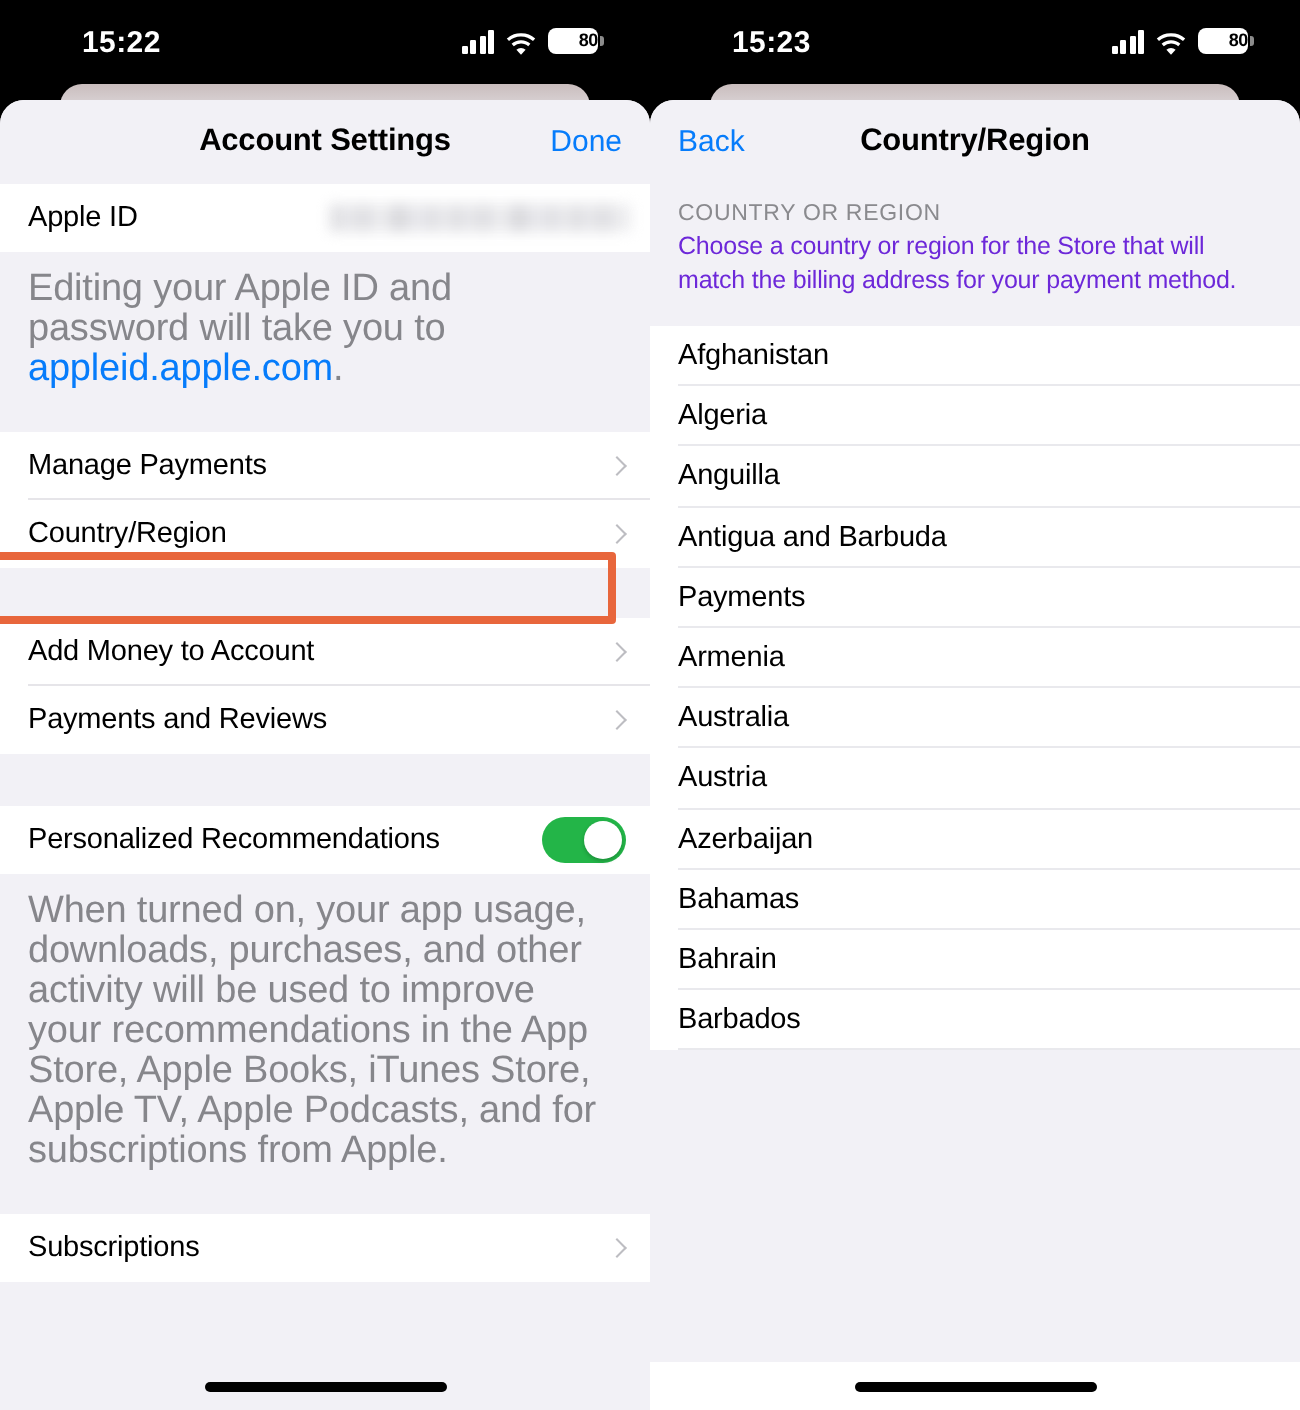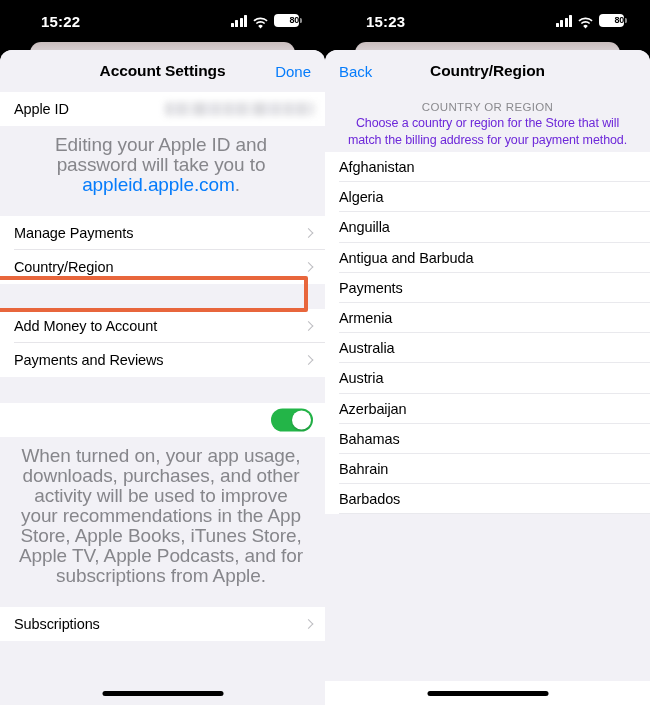--- a/index.html
+++ b/index.html
@@ -57,21 +57,20 @@
   .sheet-back {
     position: absolute; left: 30px; right: 30px; top: 42px; height: 28px;
     background: linear-gradient(180deg,#c9bdbd 0%, #ddd7da 45%, #efeef1 100%);
     border-radius: 11px 11px 0 0;
   }
   .sheet {
     position: absolute; left: 0; right: 0; top: 50px; bottom: 0;
     background: #f2f1f6;
     border-radius: 12px 12px 0 0;
     overflow: hidden;
-    text-align: center;
   }
 
   
   .navbar {
     position: relative; height: 42px;
     background: #f2f1f6;
     display: flex; align-items: center; justify-content: center;
   }
   .nav-title {
     font-size: 15.5px; font-weight: bold; color: #000; letter-spacing: -.1px;
@@ -148,21 +147,21 @@
     width: 312px; height: 36px;
     border: 4px solid #e8663c;
     border-radius: 2px;
     pointer-events: none;
     z-index: 6;
   }
 
   
   .sec-head {
     background: #f2f1f6;
-    padding: 9px 14px 3px 14px;
+    padding: 9px 14px 14px 14px;
   }
   .sec-head .cap {
     font-size: 11.5px; color: #8a8a8e; letter-spacing: .35px;
   }
   .sec-head .sub {
     margin-top: 2px;
     font-size: 12.5px; line-height: 17px; color: #6d28d9; letter-spacing: -.1px;
   }
   .c-row {
     position: relative; height: 30.2px;
@@ -260,20 +259,21 @@
         <div class="row">
           <span class="row-label">Payments and Reviews</span>
           <span class="chev"></span>
         </div>
       </div>
 
       <div class="gap tall"></div>
 
       <div class="group">
         <div class="row">
+          <span class="row-label">Personalized Recommendations</span>
           <span class="toggle"></span>
         </div>
       </div>
 
       <div class="footer-note">When turned on, your app usage, downloads, purchases, and other activity will be used to improve your recommendations in the App Store, Apple Books, iTunes Store, Apple TV, Apple Podcasts, and for subscriptions from Apple.</div>
 
       <div class="group">
         <div class="row">
           <span class="row-label">Subscriptions</span>
           <span class="chev"></span>

